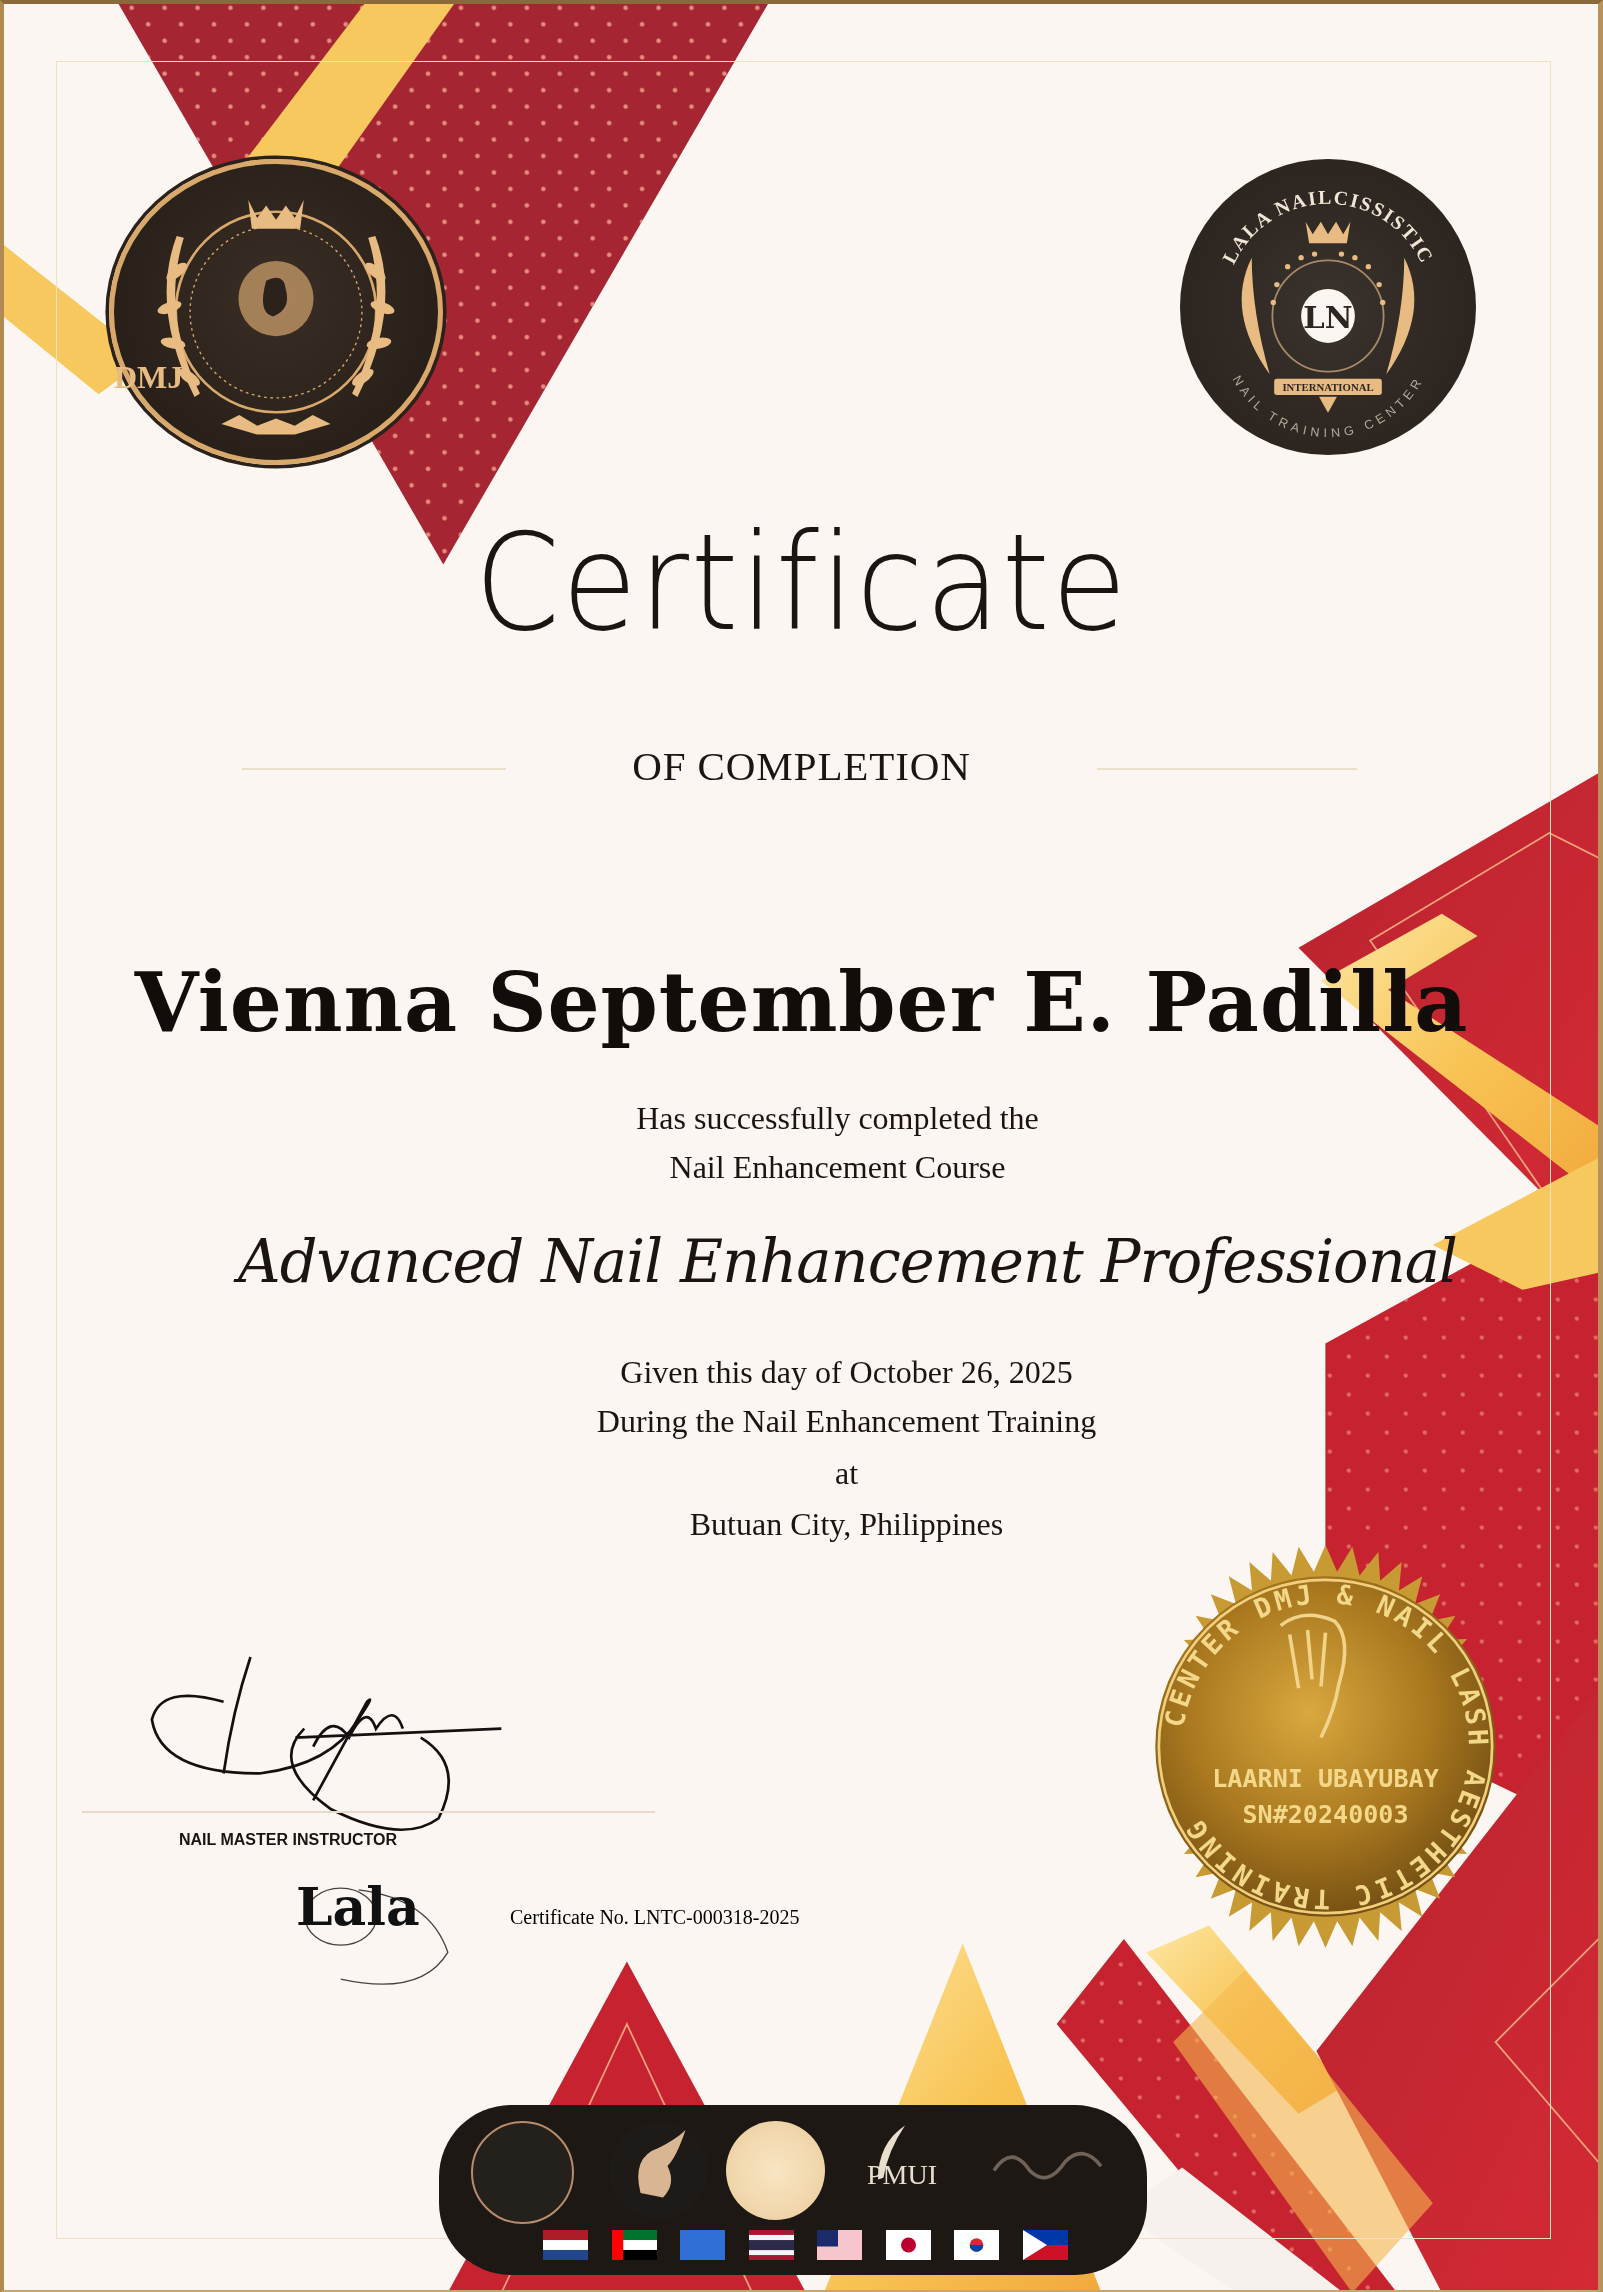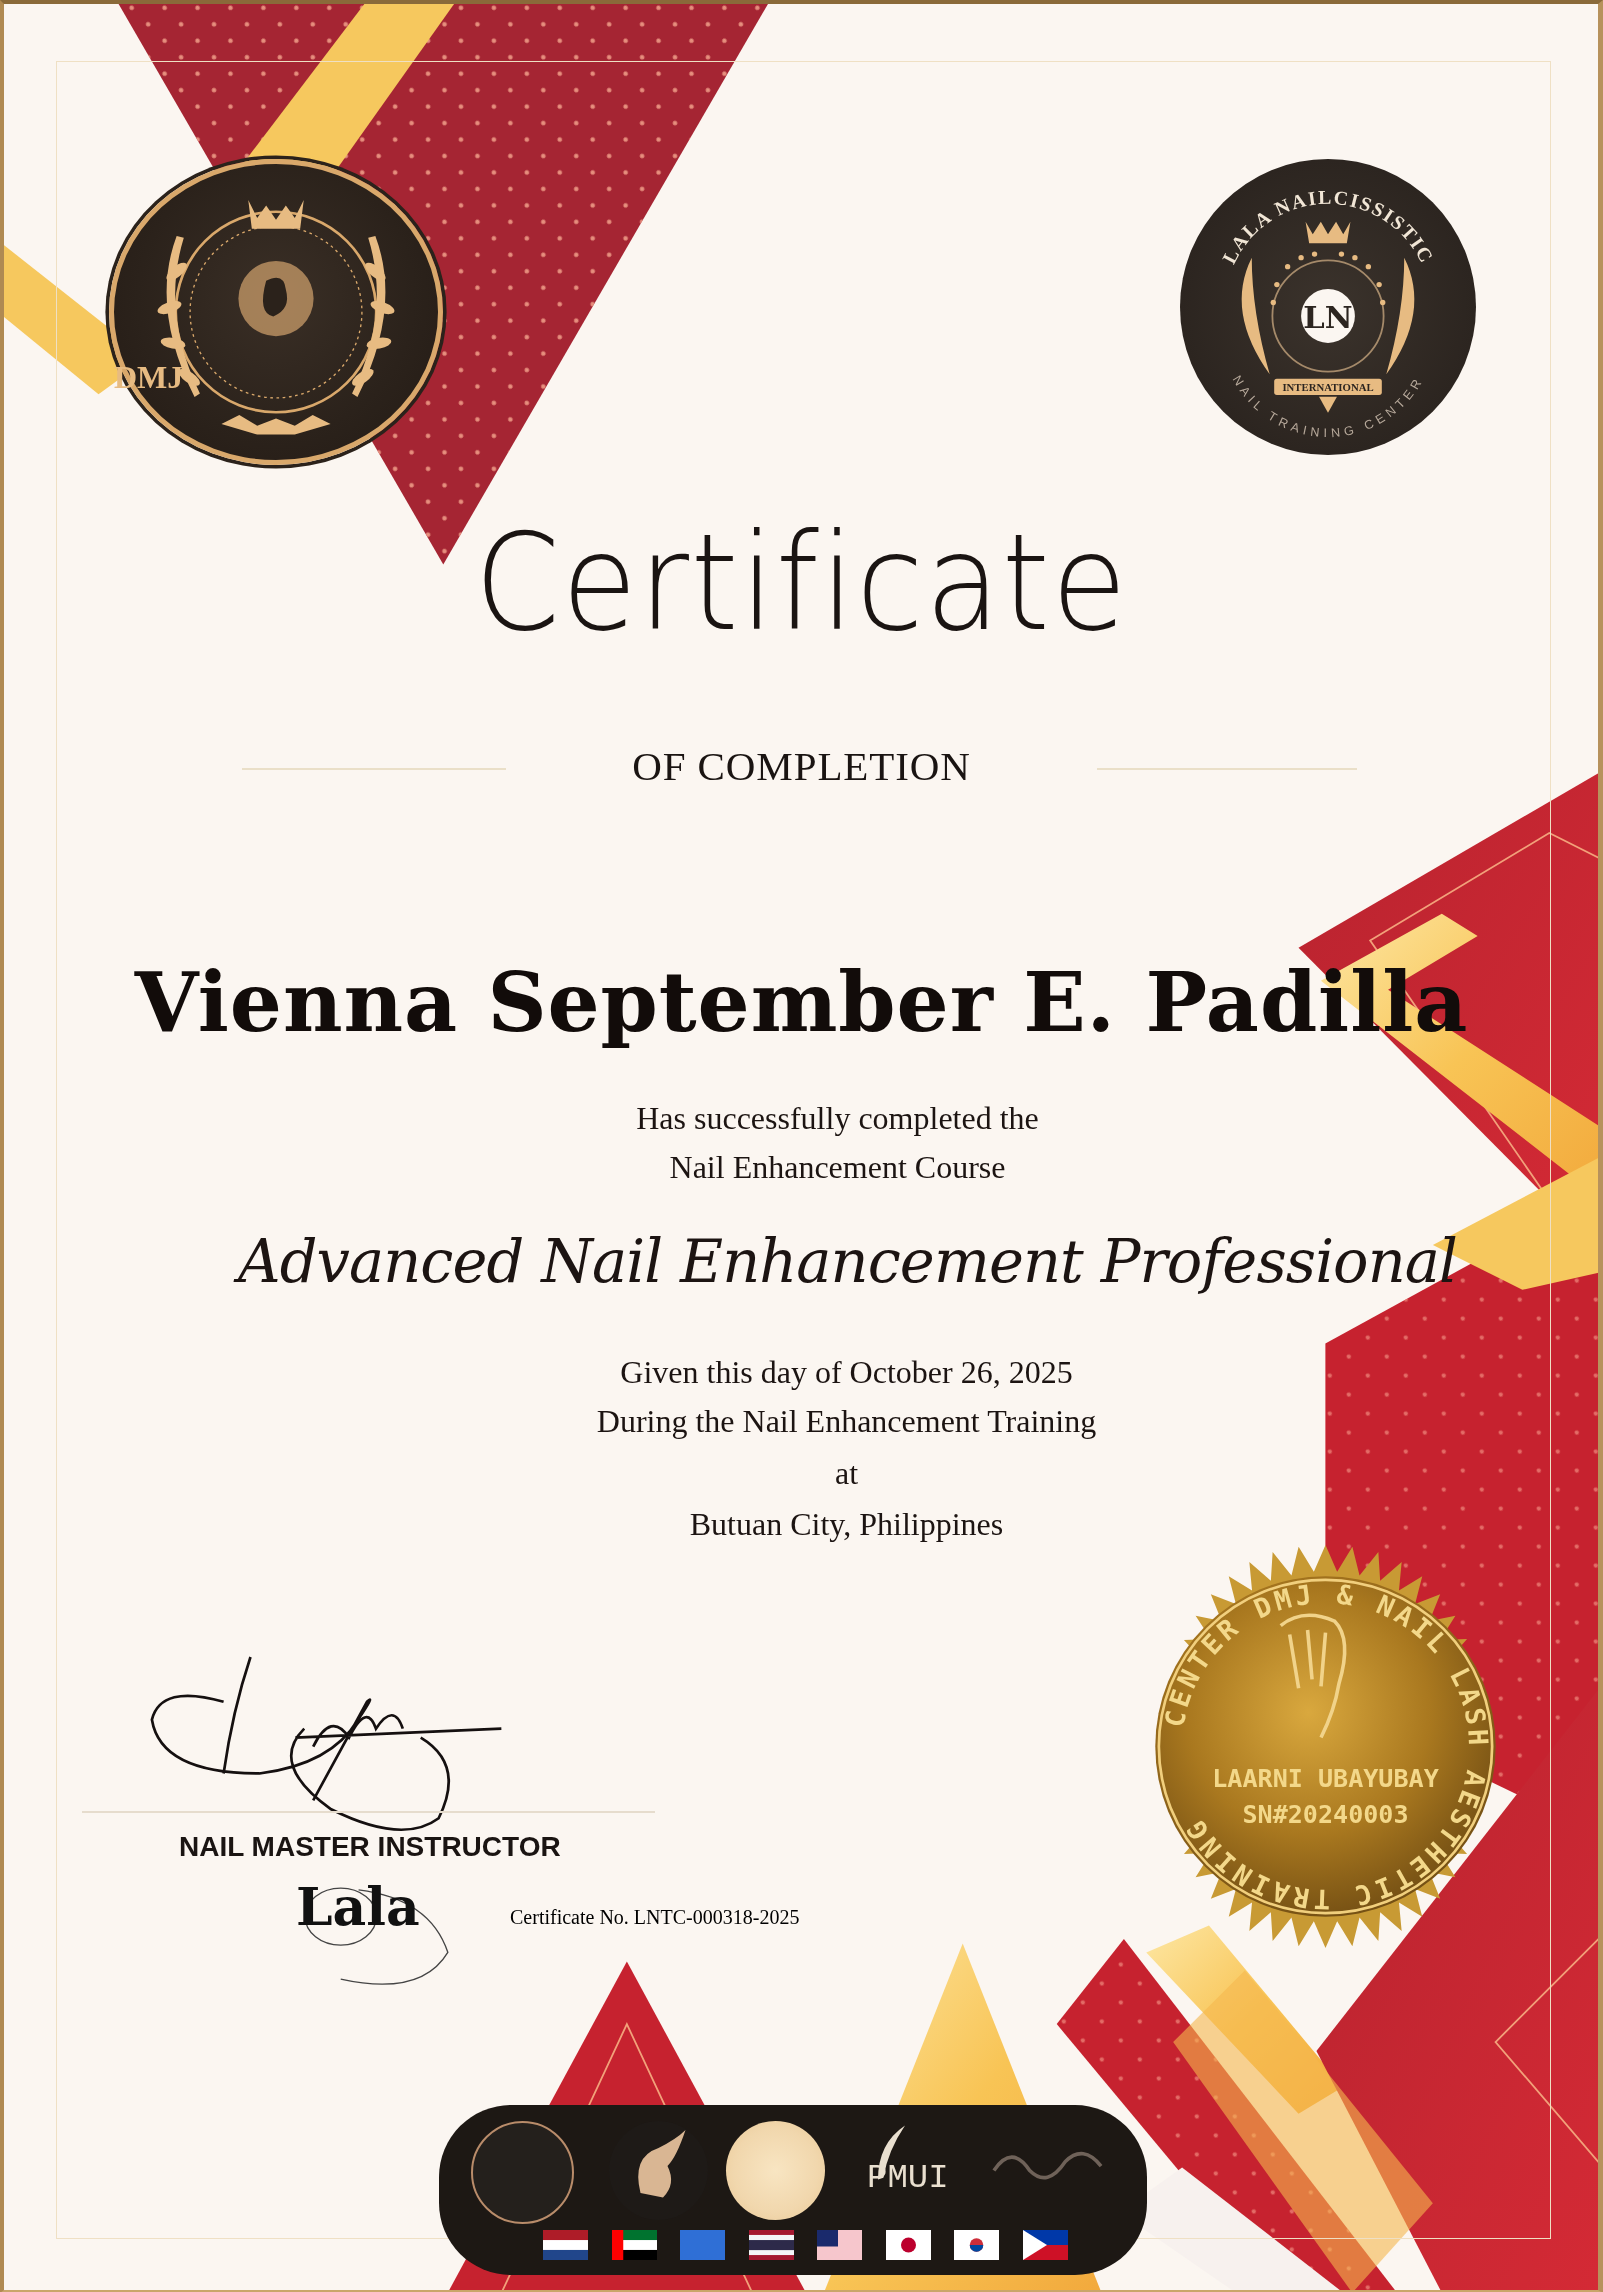--- a/index.html
+++ b/index.html
@@ -77,21 +77,21 @@
   .at { top: 1455px; font-size: 32px; left: 45px; }
   .place { top: 1506px; font-size: 32px; left: 45px; }
 
   .sig-name {
     position: absolute; left: 82px; top: 1764px;
     font-family: "DejaVu Serif", serif; font-weight: bold; font-size: 34px; color: #1a1412;
   }
   .sig-rule { position: absolute; left: 82px; top: 1811px; width: 573px; height: 1.8px; background: #e6dccd; }
   .sig-role {
     position: absolute; left: 179px; top: 1831px;
-    font-family: "Liberation Sans", sans-serif; font-weight: bold; font-size: 28px; color: #1a1412;
+    font-family: "Liberation Sans", sans-serif; font-weight: bold; font-size: 16px; color: #1a1412;
   }
   .lala-logo {
     position: absolute; left: 296px; top: 1876px;
     font-family: "DejaVu Serif", serif; font-weight: bold; font-size: 52px; color: #111;
   }
   .cert-no {
     position: absolute; left: 510px; top: 1906px;
     font-family: "Liberation Serif", serif; font-size: 20px; color: #000000;
   }
 
@@ -100,21 +100,21 @@
   .partner-bar {
     position: absolute; left: 439px; top: 2105px; width: 708px; height: 170px;
     background: #1d1814; border-radius: 72px;
   }
   .partner-logo { position: absolute; top: 16px; width: 99px; height: 99px; border-radius: 50%; }
   .partner-logo.l1 { left: 32px; border: 2.7px solid #b98c6a; background: #24201c; }
   .partner-logo.l2 { left: 170px; background: #1e1a17; }
   .partner-logo.l3 { left: 287px; background: radial-gradient(circle, #f8e5c2 0%, #f1d7ad 60%, #e9c895 100%); }
   .partner-logo.l4 { left: 412px; background: transparent; }
   .partner-logo.l5 { left: 546px; background: transparent; }
-  .pmui { position: absolute; left: 428px; top: 54px; color: #e9dfcf; font-family: Liberation Mono, monospace; font-size: 34px; }
+  .pmui { position: absolute; left: 428px; top: 54px; color: #e9dfcf; font-family: Liberation Serif, serif; font-size: 28px; }
   .flags { position: absolute; left: 103px; top: 125px; display: flex; gap: 21.5px; }
   .flag { width: 47px; height: 30px; }
 </style>
 </head>
 <body>
 
 <div class="page">
 
   <svg class="deco" width="1603" height="2293" viewBox="0 0 1790 2560">
     <defs>

